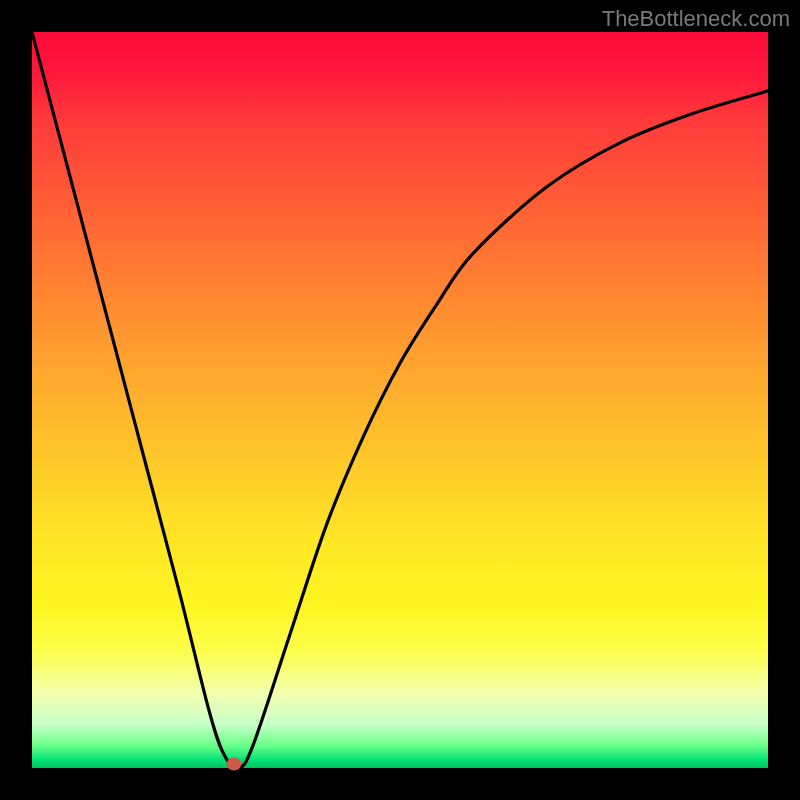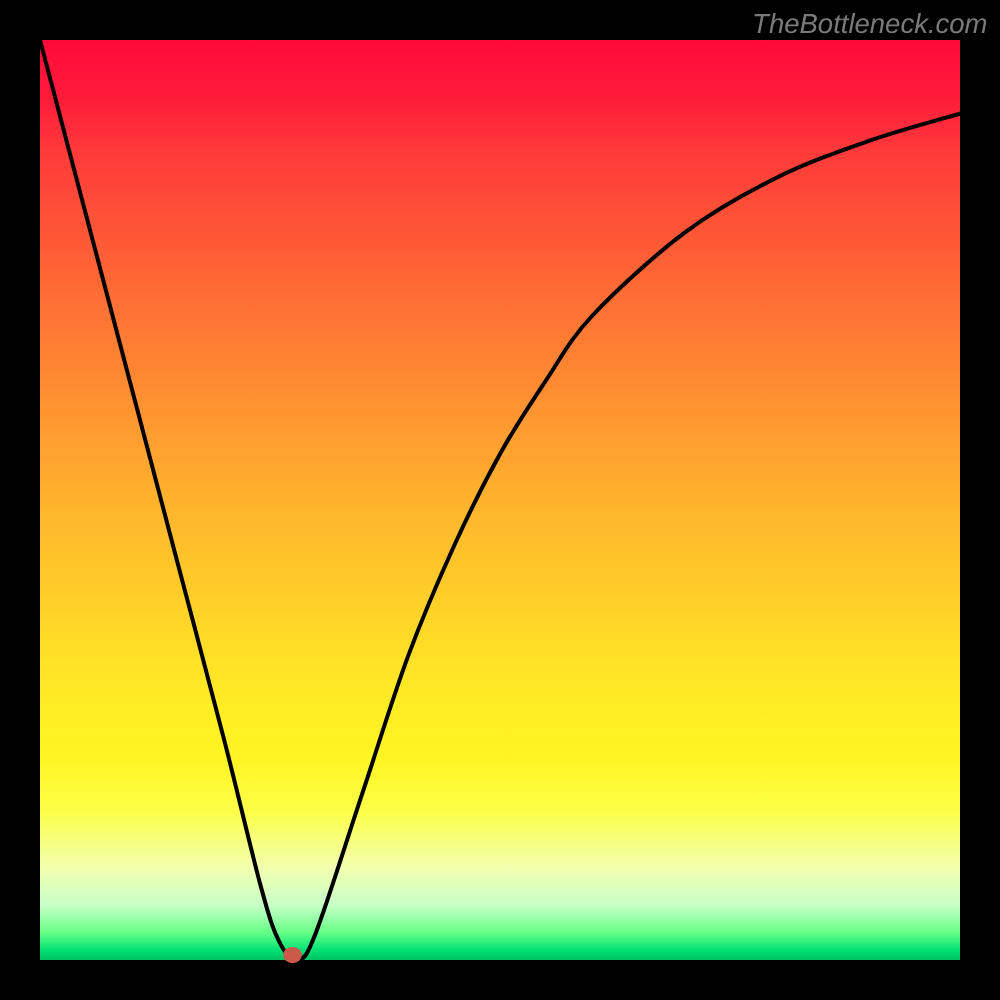--- a/index.html
+++ b/index.html
@@ -10,21 +10,20 @@
     background: #000;
     overflow: hidden;
   }
   .frame {
     position: absolute;
     left: 0;
     top: 0;
     width: 800px;
     height: 800px;
     background: #000;
-    font-style: italic;
   }
   .plot-area {
     position: absolute;
     left: 32px;
     top: 32px;
     width: 736px;
     height: 736px;
     background: linear-gradient(to bottom,
       #ff0a3a 0%,
       #ff1a3a 6%,

